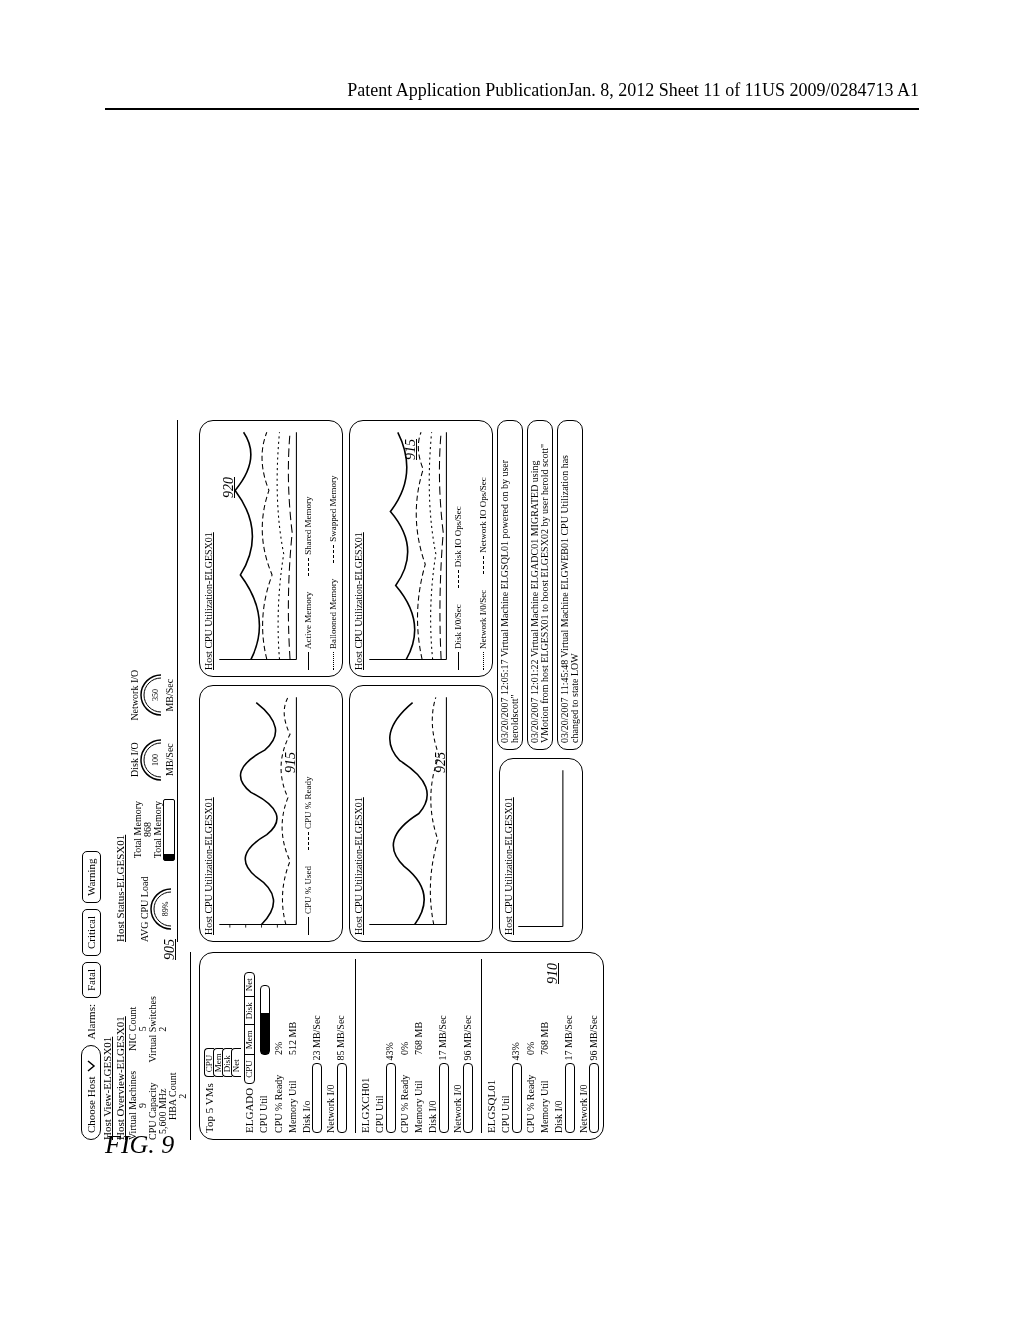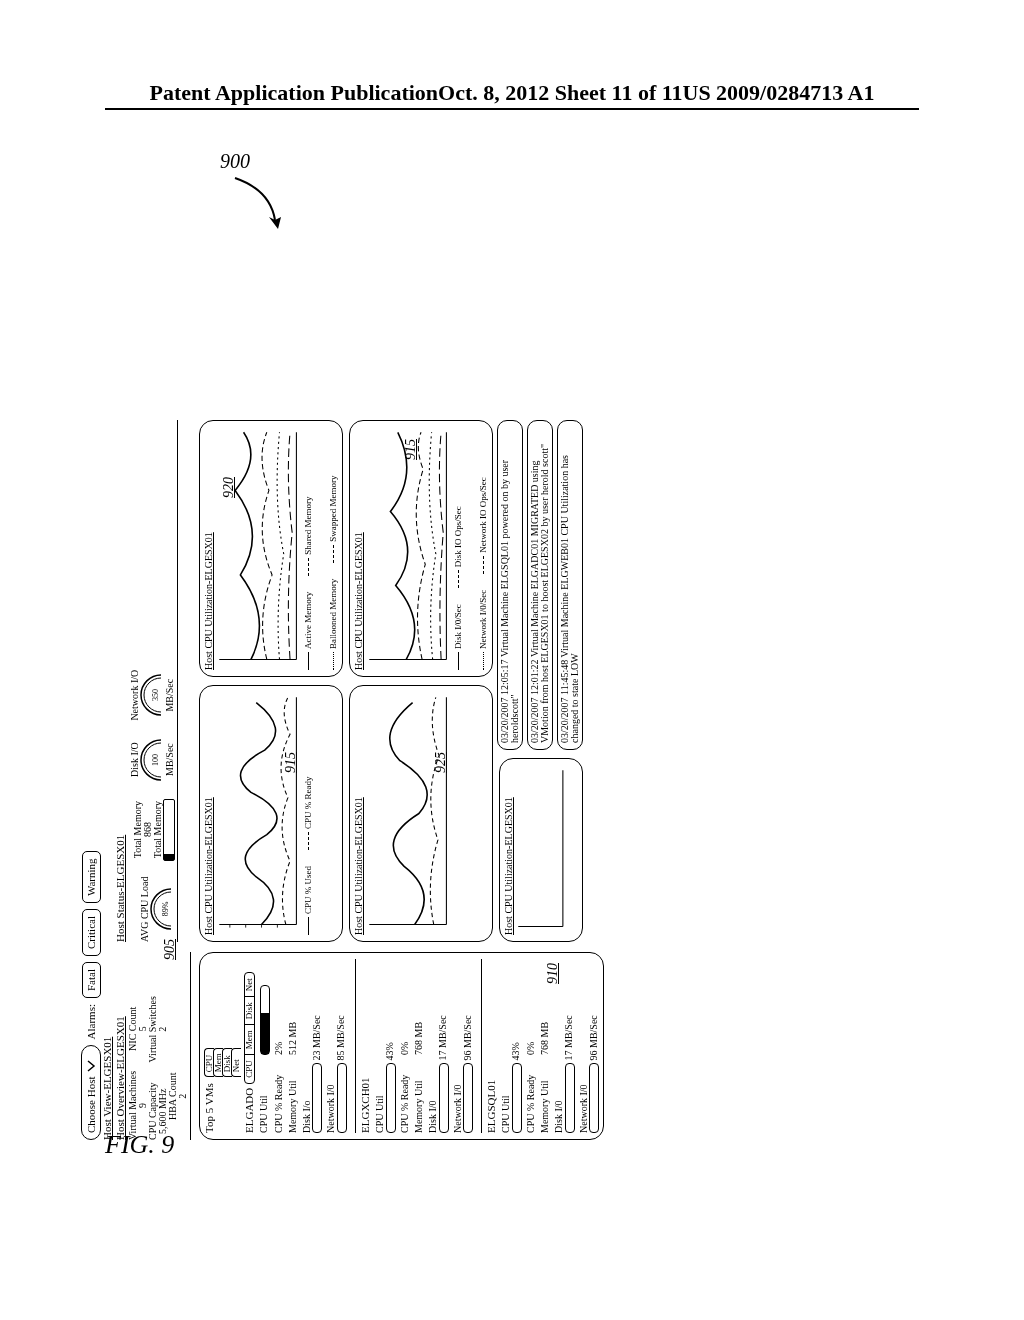--- a/index.html
+++ b/index.html
@@ -1,17 +1,17 @@
 <!DOCTYPE html>
 <html><head>
 <meta charset="utf-8">
 <style>
   html,body{margin:0;padding:0;background:#fff;font-family:"Times New Roman",serif;color:#000}
   .page{width:1024px;height:1320px;position:relative}
-  .header{position:absolute;top:80px;left:105px;right:105px;display:flex;justify-content:center;font-weight:bold;font-size:22px}
+  .header{position:absolute;top:80px;left:105px;right:105px;display:flex;justify-content:flex-end;font-weight:normal;font-size:18px}
   .rule{position:absolute;top:108px;left:105px;right:105px;border-top:2px solid #000}
   .figcall{position:absolute;top:1130px;left:105px;font-style:italic;font-size:26px;font-family:"Comic Sans MS","Bradley Hand",cursive}
   .figarrow{position:absolute;top:150px;left:180px;width:120px;height:80px}
   .dashboard{position:absolute;top:300px;left:200px;width:720px;height:960px;transform:rotate(-90deg);transform-origin:50% 50%;font-family:"Comic Sans MS","Bradley Hand",cursive;font-size:11px;line-height:1}
   .db-inner{position:absolute;inset:0;border:0}
   .topbar{display:flex;align-items:center;gap:6px;height:22px}
   .pillbox{border:1.5px solid #000;border-radius:10px;display:flex;align-items:center;padding:0 14px 0 6px;height:18px}
   .pillbox svg{margin-left:4px}
   .alabel{font-size:11px}
   .albtn{border:1.5px solid #000;border-radius:5px;padding:1px 6px;height:15px;display:flex;align-items:center}
@@ -52,34 +52,27 @@
   .twocharts{display:flex;gap:8px}
   .twocharts .chartbox{flex:1}
 </style>
 </head>
 <body>
 
 <div class="page">
 
   <div class="header">
     <span>Patent Application Publication</span>
-    <span>Oct. 8, 2012  Sheet 11 of 11</span>
+    <span>Jan. 8, 2012  Sheet 11 of 11</span>
     <span>US 2009/0284713 A1</span>
   </div>
   <div class="rule"></div>
 
   <div class="figcall">FIG. 9</div>
 
-  <div class="figarrow">
-    <svg viewBox="0 0 120 80">
-      <text x="40" y="18" font-family="Comic Sans MS,cursive" font-style="italic" font-size="20">900</text>
-      <path d="M55 28 Q 90 40 95 70" fill="none" stroke="#000" stroke-width="2"></path>
-      <path d="M95 70 l-6 -3 l9 12 l3 -12 z" fill="#000"></path>
-    </svg>
-  </div>
 
   <div class="dashboard">
    <div class="db-inner">
 
     <div class="topbar">
       <div class="pillbox">
         <span>Choose Host</span>
         <svg width="12" height="12">
               <path d="M1 3 L6 9 L11 3" fill="none" stroke="#000" stroke-width="1.5"></path>
             </svg>

